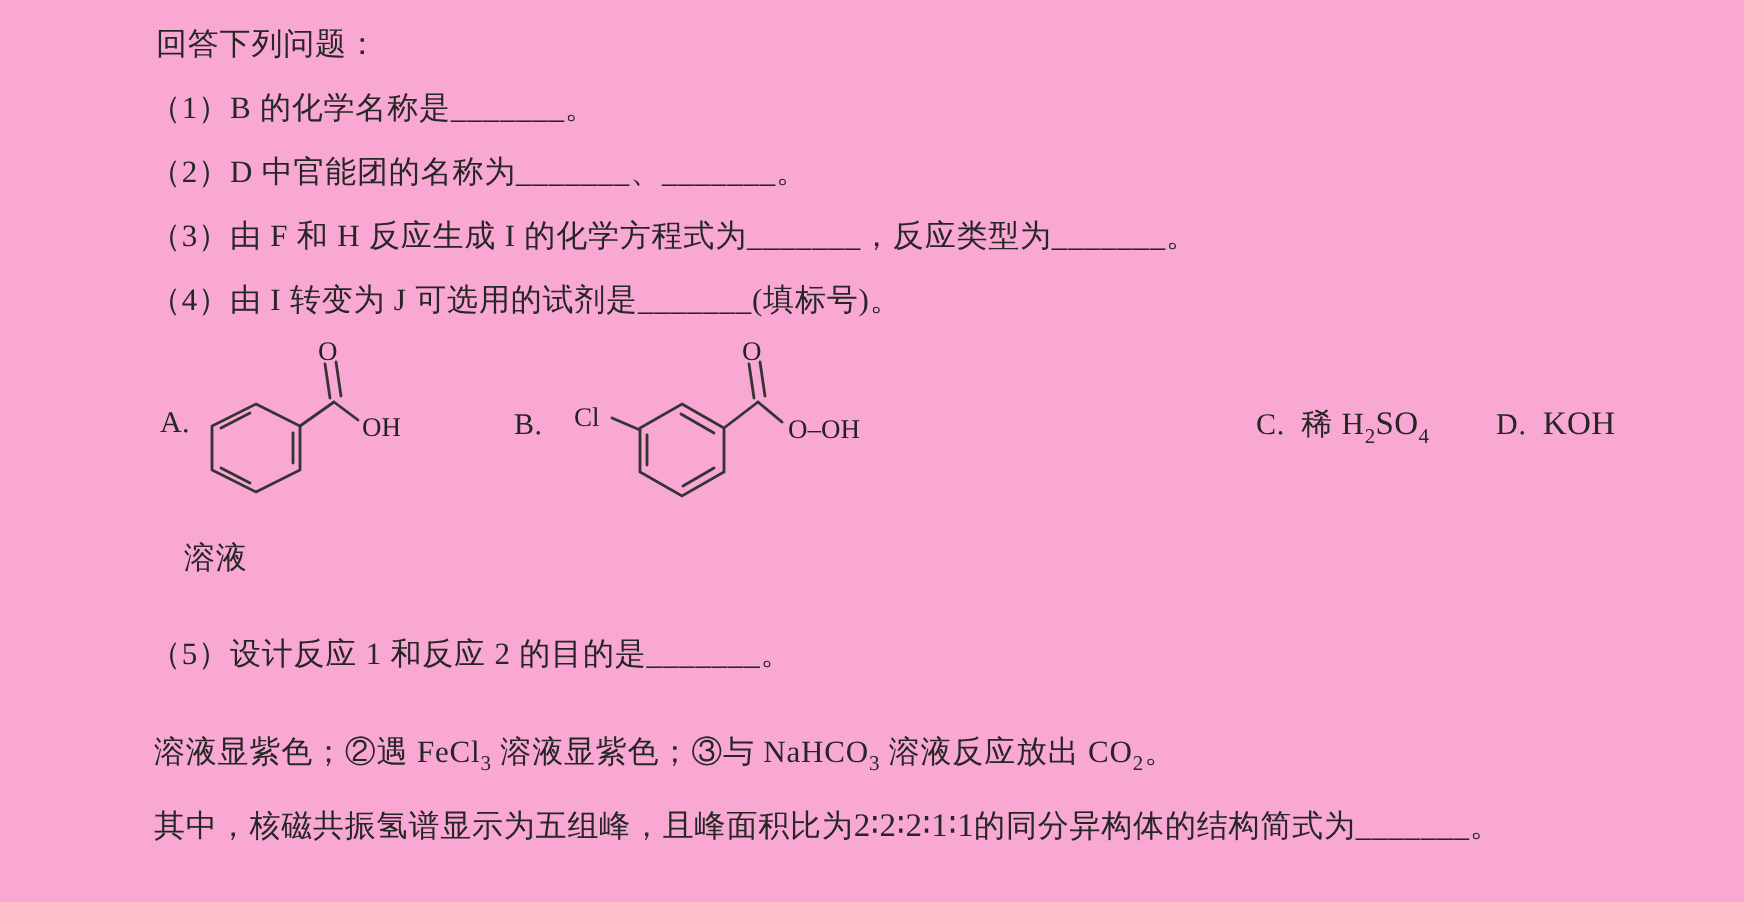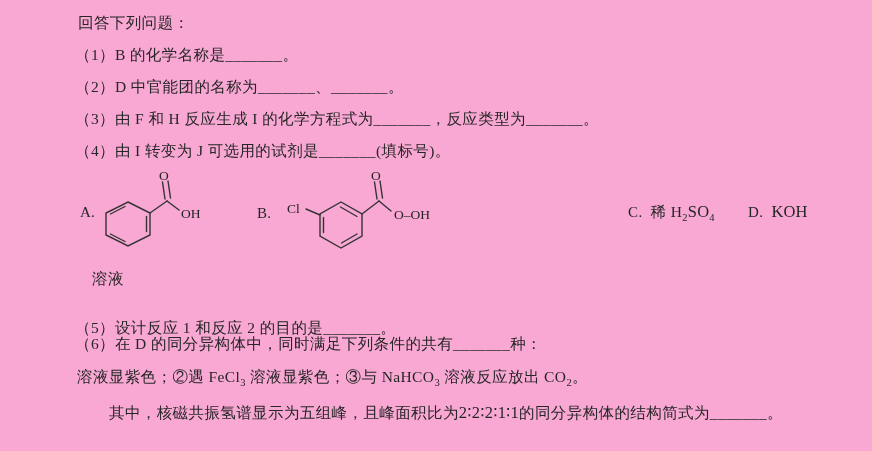--- a/index.html
+++ b/index.html
@@ -86,23 +86,22 @@
   <div class="line" style="left:612px; top:202px;margin-left:16px;">
     <span class="opt-label">C.</span><span>稀 H</span><span class="latin"><sub>2</sub><span>SO</span><sub>4</sub></span>
   </div>
   <div class="line" style="left:748px; top:202px;">
     <span class="opt-label">D.</span><span class="latin">KOH</span>
   </div>
 
   <div class="line" style="left:92px; top:271px;font-family:Liberation Mono, monospace;">溶液</div>
 
   <div class="line" style="left:75px; top:302px;margin-top:17px;">（5）设计反应 1 和反应 2 的目的是_______。</div>
-  <div class="line" style="left:75px; top:335px;">（6）在 D 的同分异构体中，同时满足下列条件的共有_______种：</div>
 
   <div class="line" style="left:77px; top:368px;">
     <span>溶液显紫色；②遇 FeCl</span><sub>3</sub><span> 溶液显紫色；③与 NaHCO</span><sub>3</sub><span> 溶液反应放出 CO</span><sub>2</sub><span>。</span>
   </div>
 
-  <div class="line" style="left:77px; top:403px;margin-left:32px;">
+  <div class="line" style="left:77px; top:403px;">
     <span>其中，核磁共振氢谱显示为五组峰，且峰面积比为</span><span class="latin">2∶2∶2∶1∶1</span><span>的同分异构体的结构简式为_______。</span>
   </div>
 
 </div>
 
 </body></html>

